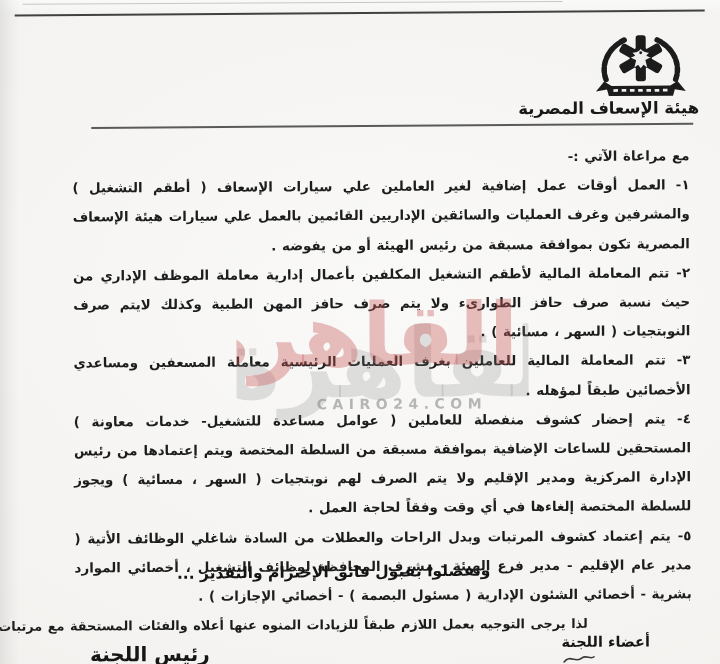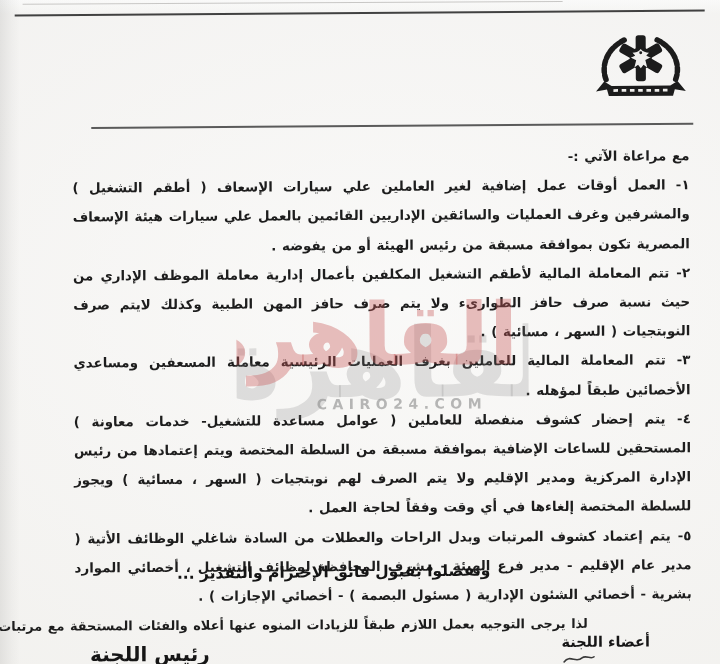--- a/index.html
+++ b/index.html
@@ -117,20 +117,21 @@
         </g>
 
         <path d="M24,50 C18,34 26,16 44,7" fill="none" stroke="#1c1c1c" stroke-width="6" stroke-dasharray="5 3" stroke-linecap="round"></path>
         <path d="M100,50 C106,34 98,16 80,7" fill="none" stroke="#1c1c1c" stroke-width="6" stroke-dasharray="5 3" stroke-linecap="round"></path>
 
         <path d="M22,52 L13,63 L25,61 L27,68 L97,68 L99,61 L111,63 L102,52 L94,57 L30,57 Z" fill="#1c1c1c"></path>
         <line x1="32" y1="62" x2="92" y2="62" stroke="#efeeec" stroke-width="3" stroke-dasharray="5 4"></line>
       </svg>
     </div>
 
+    <div class="org-name">هيئة الإسعاف المصرية</div>
     <div class="rule rule-header"></div>
 
     <div class="body-text">
       <p>مع مراعاة الآتي :-</p>
       <p>١- العمل أوقات عمل إضافية لغير العاملين علي سيارات الإسعاف ( أطقم التشغيل ) والمشرفين وغرف العمليات والسائقين الإداريين القائمين بالعمل علي سيارات هيئة الإسعاف المصرية تكون بموافقة مسبقة من رئيس الهيئة أو من يفوضه .</p>
       <p>٢- تتم المعاملة المالية لأطقم التشغيل المكلفين بأعمال إدارية معاملة الموظف الإداري من حيث نسبة صرف حافز الطوارىء ولا يتم صرف حافز المهن الطبية وكذلك لايتم صرف النوبتجيات ( السهر ، مسائية ) .</p>
       <p>٣- تتم المعاملة المالية للعاملين بغرف العمليات الرئيسية معاملة المسعفين ومساعدي الأخصائين طبقاً لمؤهله .</p>
       <p>٤- يتم إحضار كشوف منفصلة للعاملين ( عوامل مساعدة للتشغيل- خدمات معاونة ) المستحقين للساعات الإضافية بموافقة مسبقة من السلطة المختصة ويتم إعتمادها من رئيس الإدارة المركزية ومدير الإقليم ولا يتم الصرف لهم نوبتجيات ( السهر ، مسائية ) ويجوز للسلطة المختصة إلغاءها في أي وقت وفقاً لحاجة العمل .</p>
       <p>٥- يتم إعتماد كشوف المرتبات وبدل الراحات والعطلات من السادة شاغلي الوظائف الأتية ( مدير عام الإقليم - مدير فرع الهيئة - مشرف المحافظة لوظائف التشغيل ، أخصائي الموارد بشرية - أخصائي الشئون الإدارية ( مسئول البصمة ) - أخصائي الإجازات ) .</p>
       <p class="closing-request">لذا يرجى التوجيه بعمل اللازم طبقاً للزيادات المنوه عنها أعلاه والفئات المستحقة مع مرتبات شهر مارس ٢٠٢٤ .</p>

